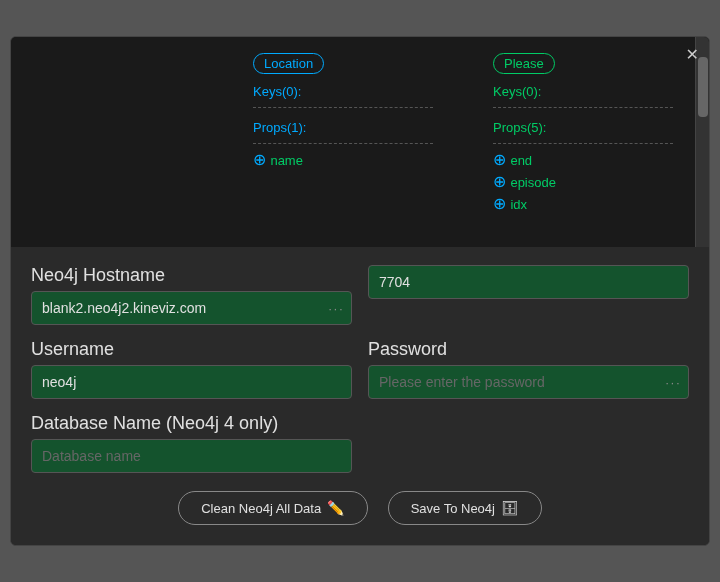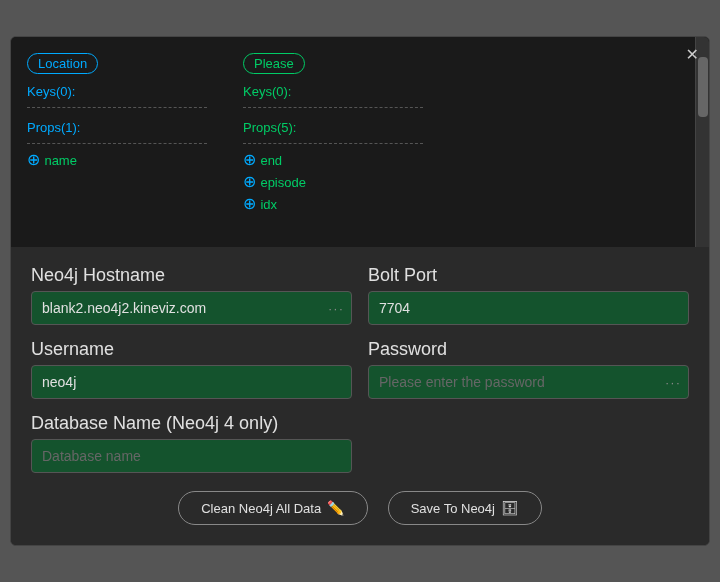--- a/index.html
+++ b/index.html
@@ -58,22 +58,23 @@
       width: 10px;
       height: 60px;
       background: #666;
       border-radius: 4px;
       margin: 4px auto;
       margin-top: 20px;
     }
 
     .graph-content {
       display: flex;
-      gap: 36px;
+      gap: 60px;
       padding-right: 20px;
+      justify-content: flex-end;
     }
 
     .node-column {
       display: flex;
       flex-direction: column;
       gap: 6px;
     }
 
     .node-label {
       display: inline-block;
@@ -273,21 +274,20 @@
       <div class="form-group">
         <label class="form-label">Neo4j Hostname</label>
         <div class="input-wrapper">
           <input type="text" class="form-input" value="blank2.neo4j2.kineviz.com" style="">
           <button class="input-icon-btn">
             <span class="dots-icon"></span>
           </button>
         </div>
       </div>
       <div class="form-group">
-        <label class="form-label">Bolt Port</label>
         <div class="input-wrapper">
           <input type="text" class="form-input" value="7704" style="">
         </div>
       </div>
     </div>
 
     <div class="form-row">
       <div class="form-group">
         <label class="form-label">Username</label>
         <div class="input-wrapper">

